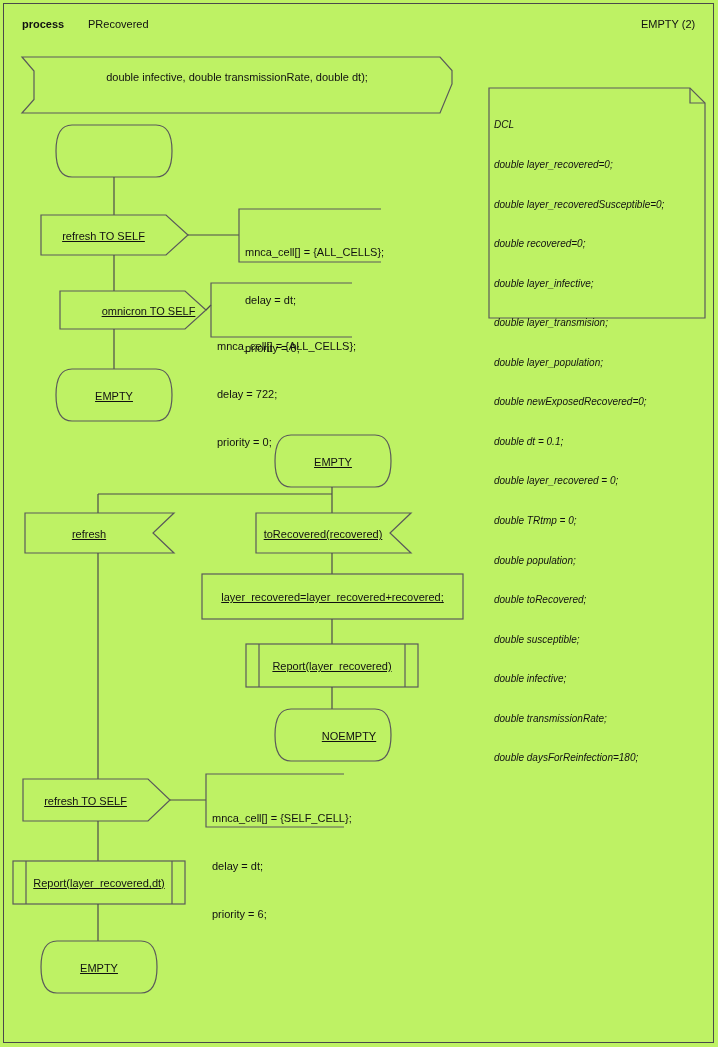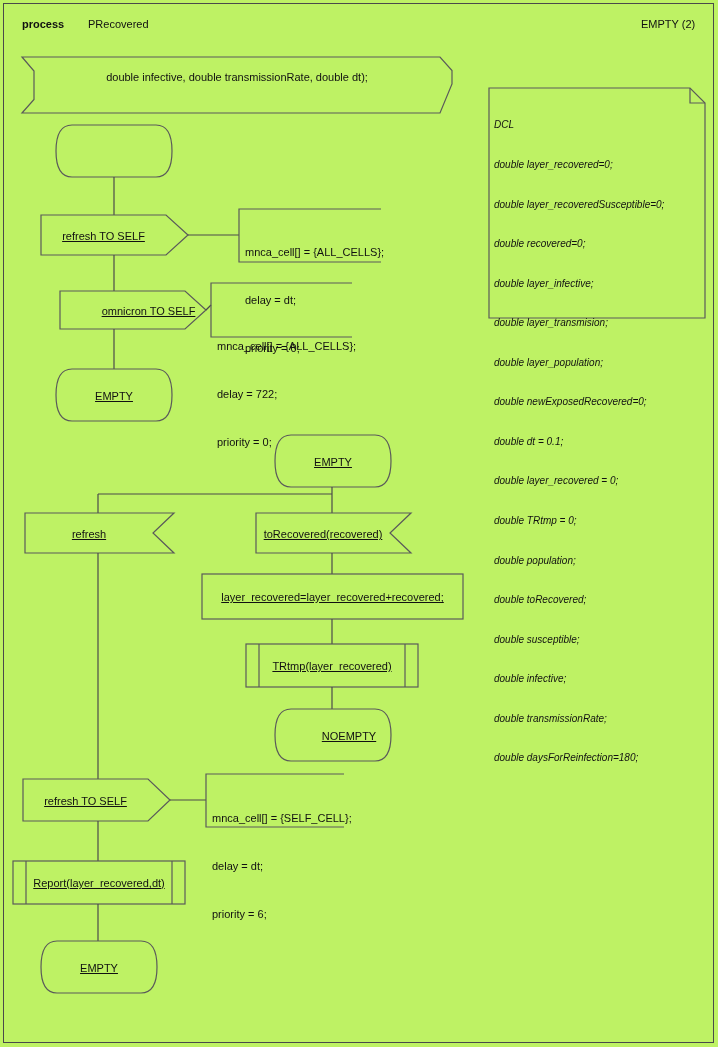--- a/index.html
+++ b/index.html
@@ -180,21 +180,21 @@
   <div class="node-text" style="left:56px; top:389px; width:116px;">EMPTY</div>
 
   <div class="node-text" style="left:275px; top:455px; width:116px;">EMPTY</div>
 
   <div class="node-text" style="left:25px; top:527px; width:128px;">refresh</div>
 
   <div class="node-text" style="left:256px; top:527px; width:134px;">toRecovered(recovered)</div>
 
   <div class="node-text" style="left:202px; top:590px; width:261px;">layer_recovered=layer_recovered+recovered;</div>
 
-  <div class="node-text" style="left:259px; top:659px; width:146px;">TRtmp(layer_recovered)</div>
+  <div class="node-text" style="left:259px; top:659px; width:146px;">Report(layer_recovered)</div>
 
   <div class="node-text" style="left:275px; top:729px; width:116px;padding-left:16px;">NOEMPTY</div>
 
   <div class="node-text" style="left:23px; top:794px; width:125px;">refresh TO SELF</div>
 
   <div class="node-text" style="left:26px; top:876px; width:146px;">Report(layer_recovered,dt)</div>
 
   <div class="node-text" style="left:41px; top:961px; width:116px;">EMPTY</div>
 
   <div class="cmt-text" style="left:245px; top:213px;">

